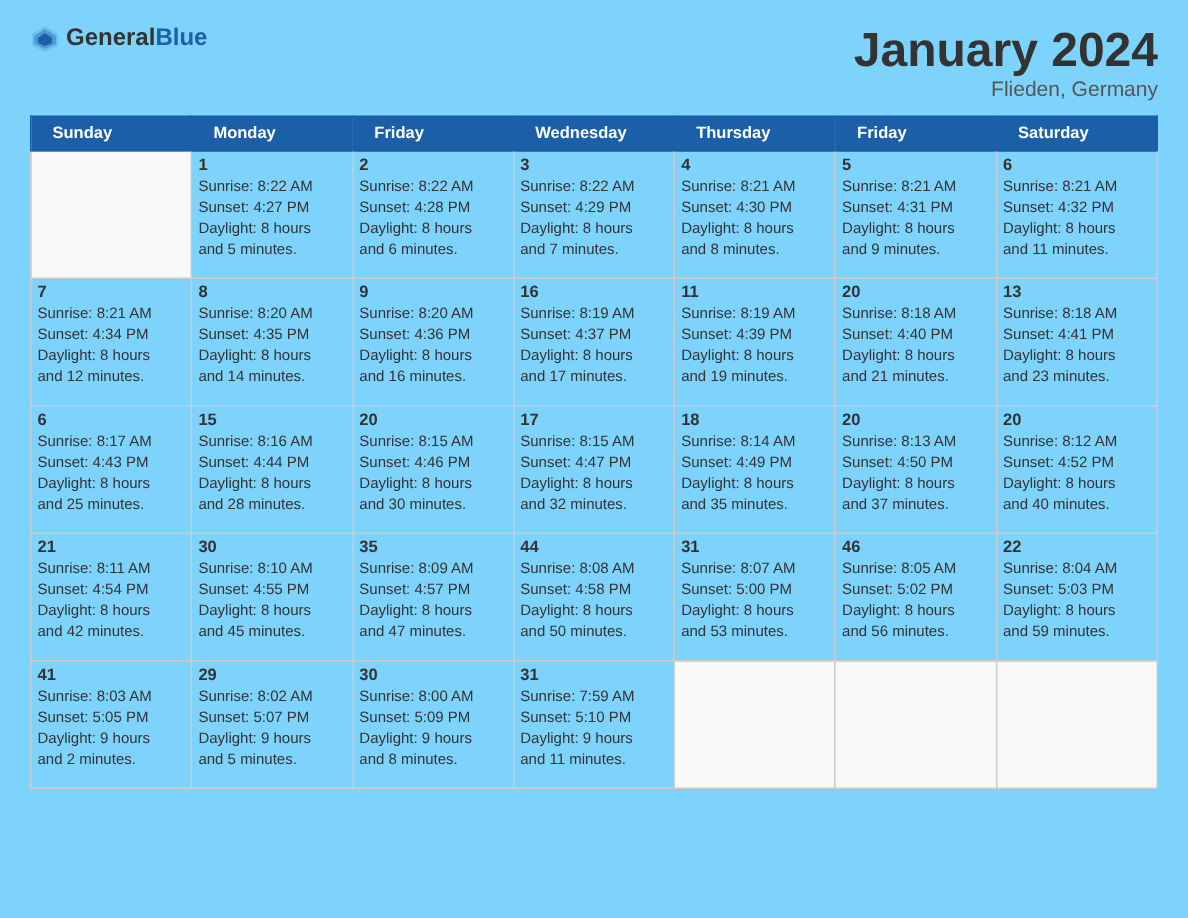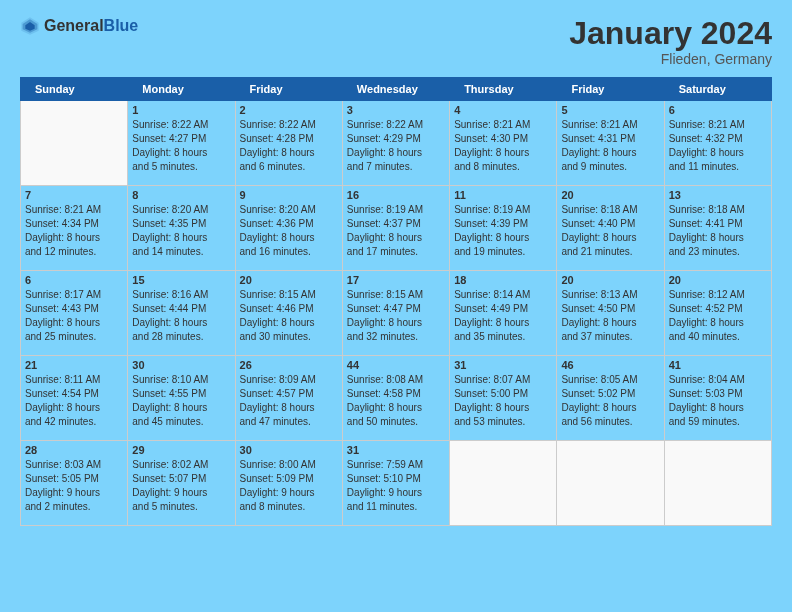--- a/index.html
+++ b/index.html
@@ -217,43 +217,43 @@
         <tr>
           <td>
             <span class="day-num">21</span>
             <div class="day-info">Sunrise: 8:11 AM<br>Sunset: 4:54 PM<br>Daylight: 8 hours<br>and 42 minutes.</div>
           </td>
           <td>
             <span class="day-num">30</span>
             <div class="day-info">Sunrise: 8:10 AM<br>Sunset: 4:55 PM<br>Daylight: 8 hours<br>and 45 minutes.</div>
           </td>
           <td>
-            <span class="day-num">26</span>
+            <span class="day-num">35</span>
             <div class="day-info">Sunrise: 8:09 AM<br>Sunset: 4:57 PM<br>Daylight: 8 hours<br>and 47 minutes.</div>
           </td>
           <td>
             <span class="day-num">44</span>
             <div class="day-info">Sunrise: 8:08 AM<br>Sunset: 4:58 PM<br>Daylight: 8 hours<br>and 50 minutes.</div>
           </td>
           <td>
             <span class="day-num">31</span>
             <div class="day-info">Sunrise: 8:07 AM<br>Sunset: 5:00 PM<br>Daylight: 8 hours<br>and 53 minutes.</div>
           </td>
           <td>
             <span class="day-num">46</span>
             <div class="day-info">Sunrise: 8:05 AM<br>Sunset: 5:02 PM<br>Daylight: 8 hours<br>and 56 minutes.</div>
           </td>
           <td>
+            <span class="day-num">22</span>
+            <div class="day-info">Sunrise: 8:04 AM<br>Sunset: 5:03 PM<br>Daylight: 8 hours<br>and 59 minutes.</div>
+          </td>
+        </tr>
+        <tr>
+          <td>
             <span class="day-num">41</span>
-            <div class="day-info">Sunrise: 8:04 AM<br>Sunset: 5:03 PM<br>Daylight: 8 hours<br>and 59 minutes.</div>
-          </td>
-        </tr>
-        <tr>
-          <td>
-            <span class="day-num">28</span>
             <div class="day-info">Sunrise: 8:03 AM<br>Sunset: 5:05 PM<br>Daylight: 9 hours<br>and 2 minutes.</div>
           </td>
           <td>
             <span class="day-num">29</span>
             <div class="day-info">Sunrise: 8:02 AM<br>Sunset: 5:07 PM<br>Daylight: 9 hours<br>and 5 minutes.</div>
           </td>
           <td>
             <span class="day-num">30</span>
             <div class="day-info">Sunrise: 8:00 AM<br>Sunset: 5:09 PM<br>Daylight: 9 hours<br>and 8 minutes.</div>
           </td>

